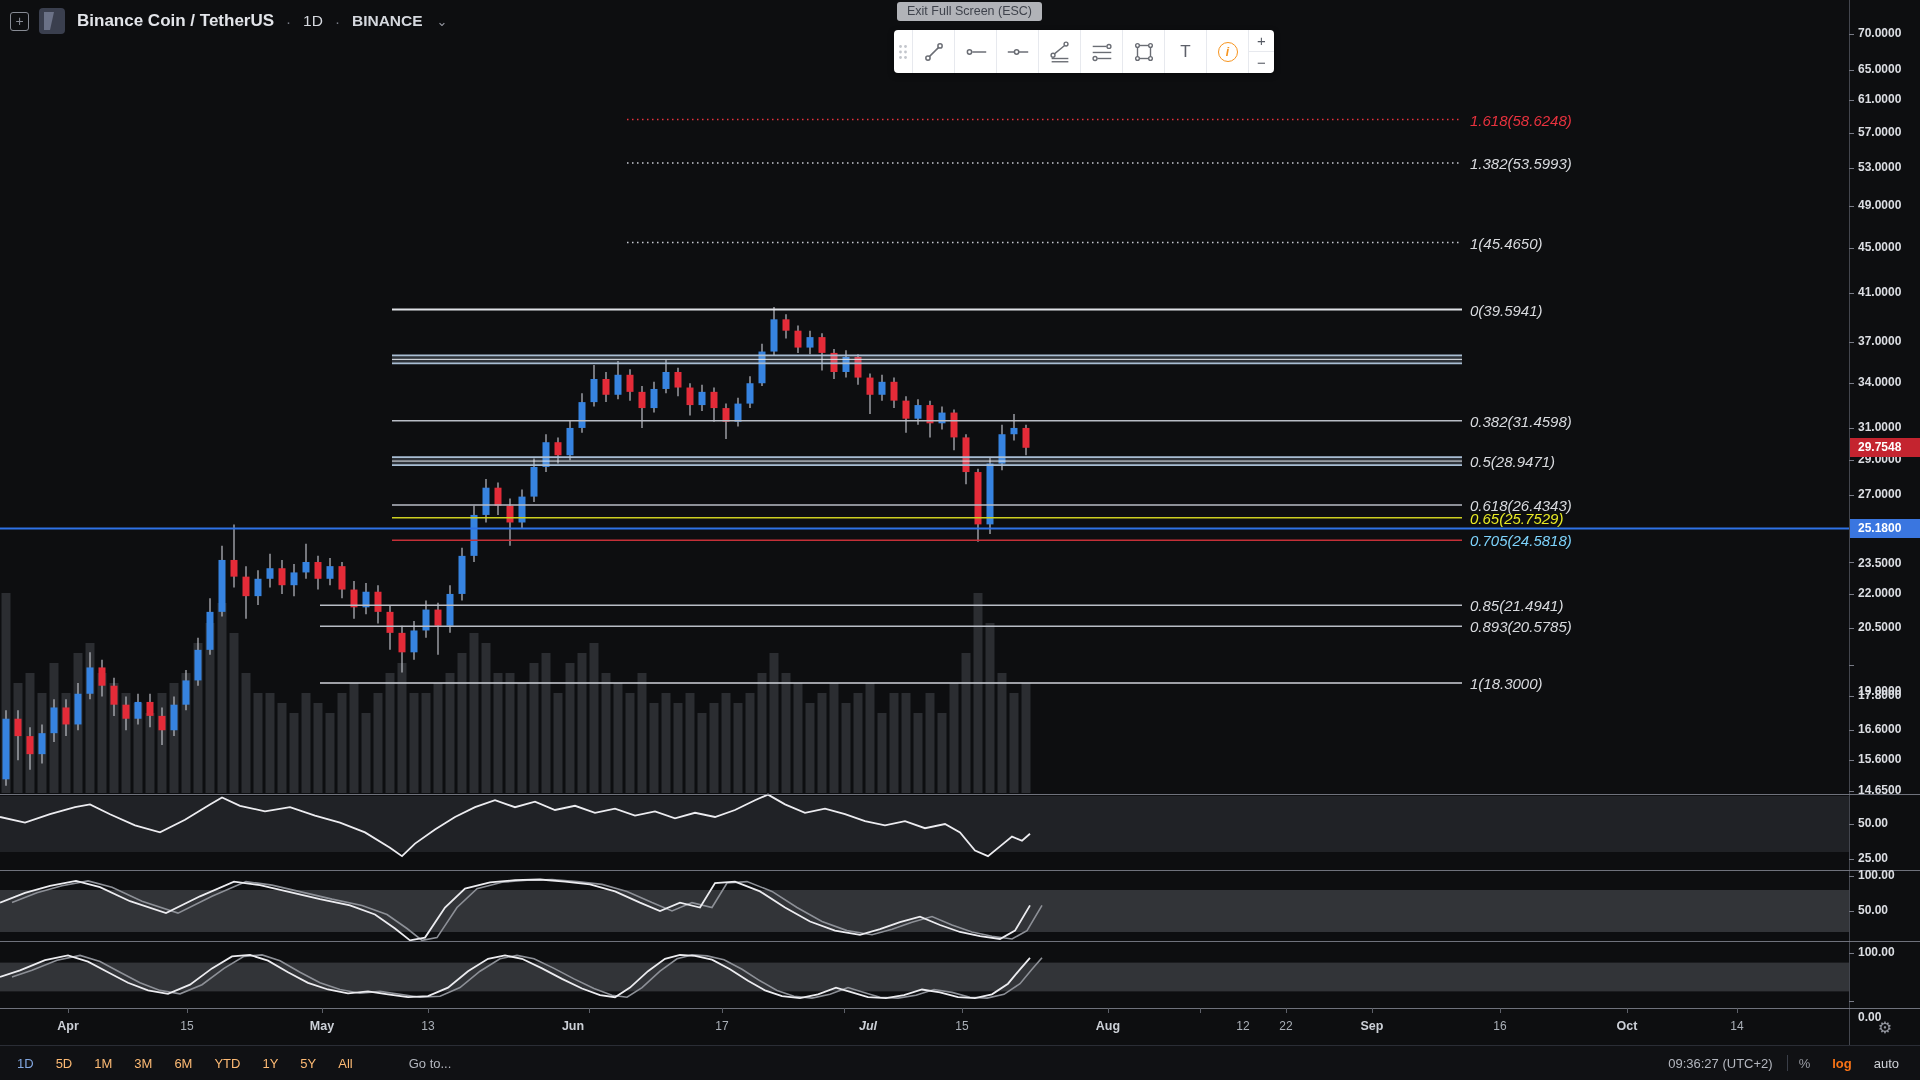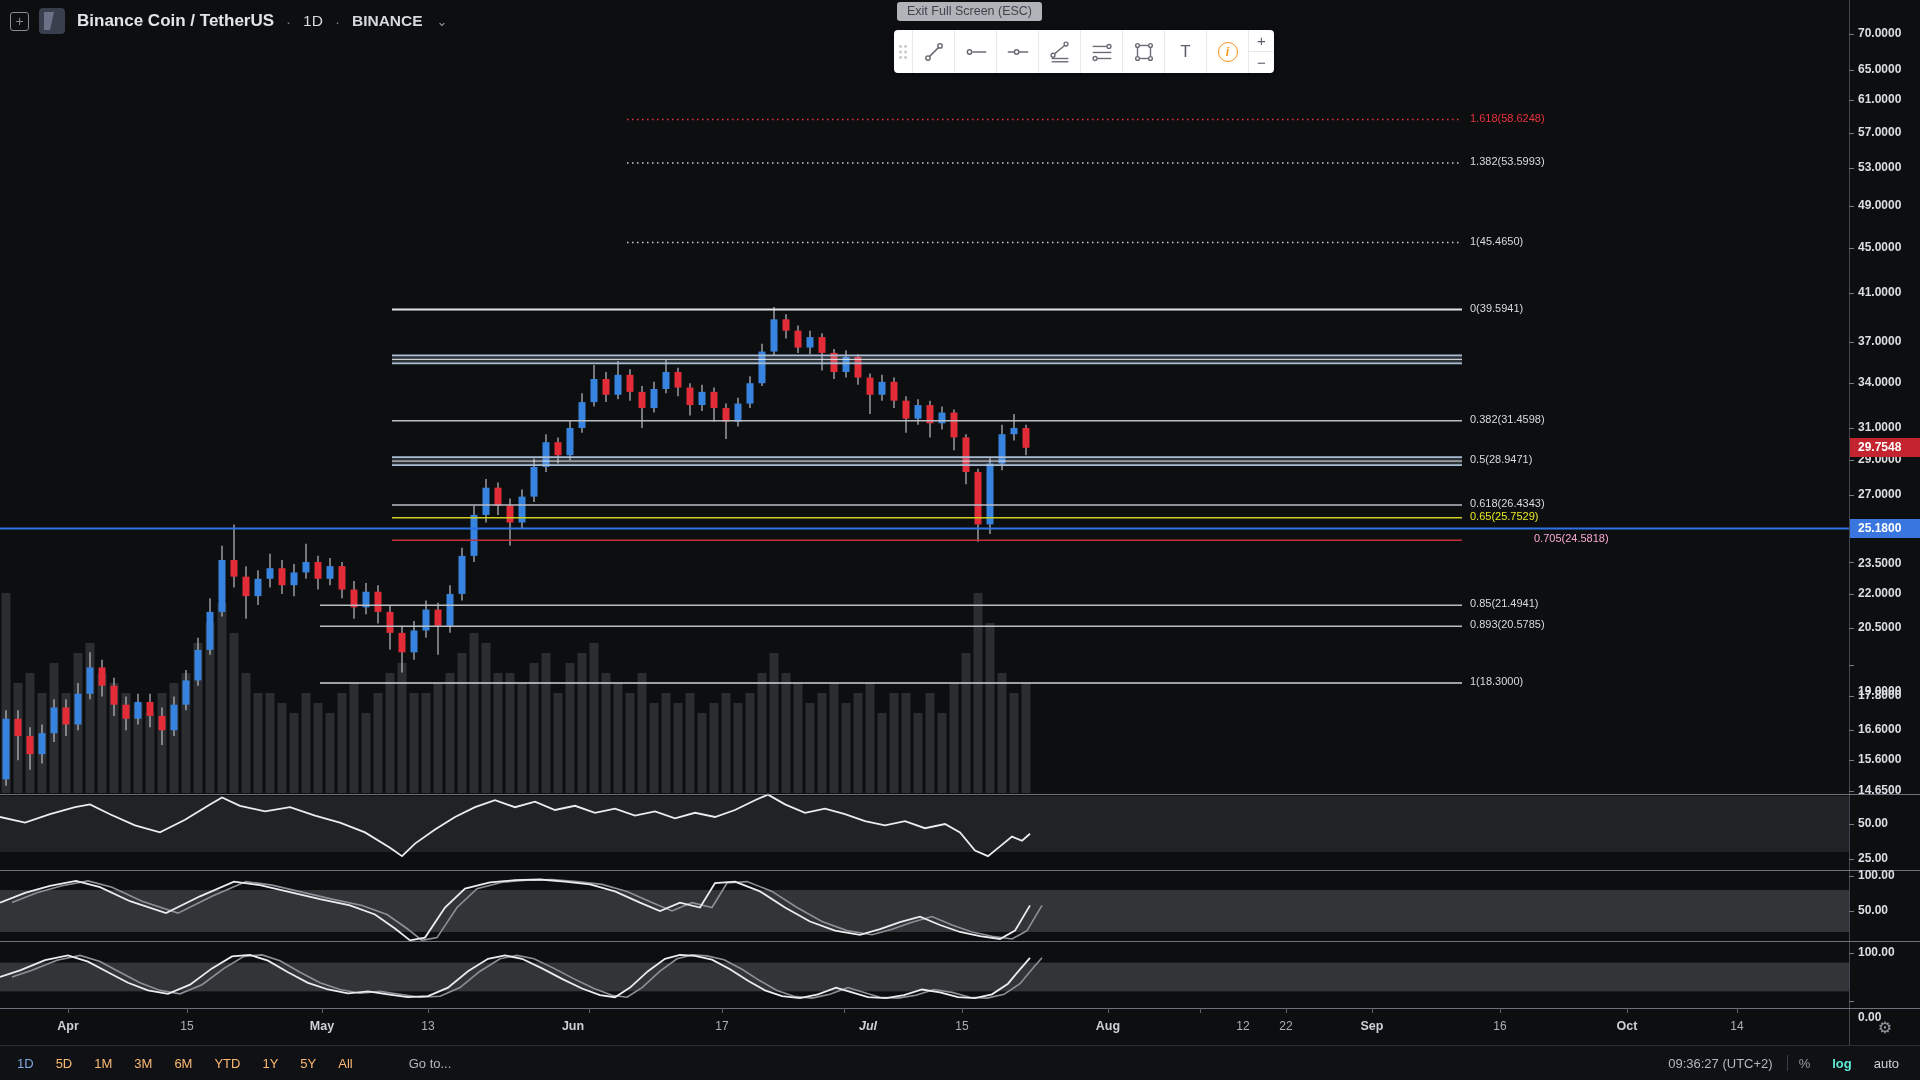--- a/index.html
+++ b/index.html
@@ -6,21 +6,21 @@
   *{box-sizing:border-box;}
   .app{position:relative;width:1920px;height:1080px;background:#0d0e10;overflow:hidden;
        font-family:"Liberation Sans","DejaVu Sans",sans-serif;-webkit-font-smoothing:antialiased;}
   #plot{position:absolute;left:0;top:0;}
   .divider{position:absolute;left:0;width:1920px;height:1px;background:#81848f;opacity:.85;}
   .axis-border{position:absolute;left:1849px;top:0;width:1px;height:1045px;background:#43464e;}
   .ptick{position:absolute;left:1858px;font-size:12px;font-weight:600;color:#dcdee3;white-space:nowrap;}
   .pdash{position:absolute;left:1849px;width:5px;height:1px;background:#787b86;}
   .badge{position:absolute;left:1850px;width:70px;height:19px;line-height:19px;padding-left:8px;
          font-size:12px;font-weight:700;color:#fff;}
-  .fiblab{position:absolute;font-size:11px;white-space:nowrap;}
+  .fiblab{position:absolute;font-size:15px;white-space:nowrap;font-style:italic;}
   .tlab{position:absolute;top:1019px;transform:translateX(-50%);font-size:12px;color:#aab0b8;}
   .tlab.major{font-weight:700;color:#ccd0d7;font-size:12.5px;}
   .ttick{position:absolute;top:1008px;width:1px;height:5px;background:#5d6069;}
   .corner{position:absolute;left:1850px;top:1009px;width:70px;height:36px;display:flex;
           align-items:center;justify-content:center;color:#9598a1;font-size:16px;cursor:pointer;}
   
   .header{position:absolute;left:10px;top:8px;display:flex;align-items:center;gap:10px;z-index:5;}
   .plusbox{width:19px;height:19px;border:1.5px solid #878b94;border-radius:3px;color:#878b94;
            display:flex;align-items:center;justify-content:center;font-size:14px;line-height:1;}
   .symlogo{width:26px;height:26px;border-radius:4px;background:#3a3f4e;overflow:hidden;}
@@ -49,21 +49,21 @@
           border-top:1px solid #2a2d35;display:flex;align-items:center;font-size:13px;color:#b4b7bf;}
   .ranges{display:flex;gap:0;margin-left:6px;}
   .rbtn{padding:4px 11px;cursor:pointer;color:#fdba74;}
   .rbtn.active{color:#82a7e0;}
   .goto{margin-left:45px;cursor:pointer;}
   .fright{margin-left:auto;display:flex;align-items:center;gap:0;margin-right:10px;}
   .clock{cursor:pointer;padding:0 14px;}
   .vsep{width:1px;height:16px;background:#3a3e48;}
   .fbtn{padding:0 11px;cursor:pointer;}
   .fbtn.pct{color:#9a9da5;}
-  .fbtn.log{color:#5eead4;font-weight:600;}
+  .fbtn.log{color:#f97316;font-weight:600;}
   .fbtn.auto{color:#d0d3d9;}
 </style>
 </head>
 <body>
 
 <div class="app">
 
   <svg id="plot" width="1849" height="1008" viewBox="0 0 1849 1008">
       <rect x="0" y="796" width="1849" height="56" fill="#202226"></rect>
       <rect x="0" y="890" width="1849" height="42" fill="#323438"></rect>
@@ -424,21 +424,21 @@
     </div>
   <div id="fib-labels">
       <div class="fiblab" style="left: 1470px; top: 111.56px; color: rgb(232, 50, 62);">1.618(58.6248)</div>
       <div class="fiblab" style="left: 1470px; top: 154.937px; color: rgb(216, 218, 222);">1.382(53.5993)</div>
       <div class="fiblab" style="left: 1470px; top: 234.6px; color: rgb(216, 218, 222);">1(45.4650)</div>
       <div class="fiblab" style="left: 1470px; top: 301.519px; color: rgb(216, 218, 222);">0(39.5941)</div>
       <div class="fiblab" style="left: 1470px; top: 412.824px; color: rgb(216, 218, 222);">0.382(31.4598)</div>
       <div class="fiblab" style="left: 1470px; top: 453.113px; color: rgb(216, 218, 222);">0.5(28.9471)</div>
       <div class="fiblab" style="left: 1470px; top: 497.063px; color: rgb(216, 218, 222);">0.618(26.4343)</div>
       <div class="fiblab" style="left: 1470px; top: 509.703px; color: rgb(232, 234, 37);">0.65(25.7529)</div>
-      <div class="fiblab" style="left: 1534px; top: 532.229px; color: #f9a8d4;">0.705(24.5818)</div>
+      <div class="fiblab" style="left: 1470px; top: 532.229px; color: #7dd3fc;">0.705(24.5818)</div>
       <div class="fiblab" style="left: 1470px; top: 597.195px; color: rgb(216, 218, 222);">0.85(21.4941)</div>
       <div class="fiblab" style="left: 1470px; top: 618.265px; color: rgb(216, 218, 222);">0.893(20.5785)</div>
       <div class="fiblab" style="left: 1470px; top: 675.06px; color: rgb(216, 218, 222);">1(18.3000)</div>
     </div>
   <div id="time-axis">
       <div class="tlab major" style="left: 68px;">Apr</div>
       <div class="ttick" style="left: 68px;"></div>
       <div class="tlab" style="left: 187px;">15</div>
       <div class="ttick" style="left: 187px;"></div>
       <div class="tlab major" style="left: 322px;">May</div>

